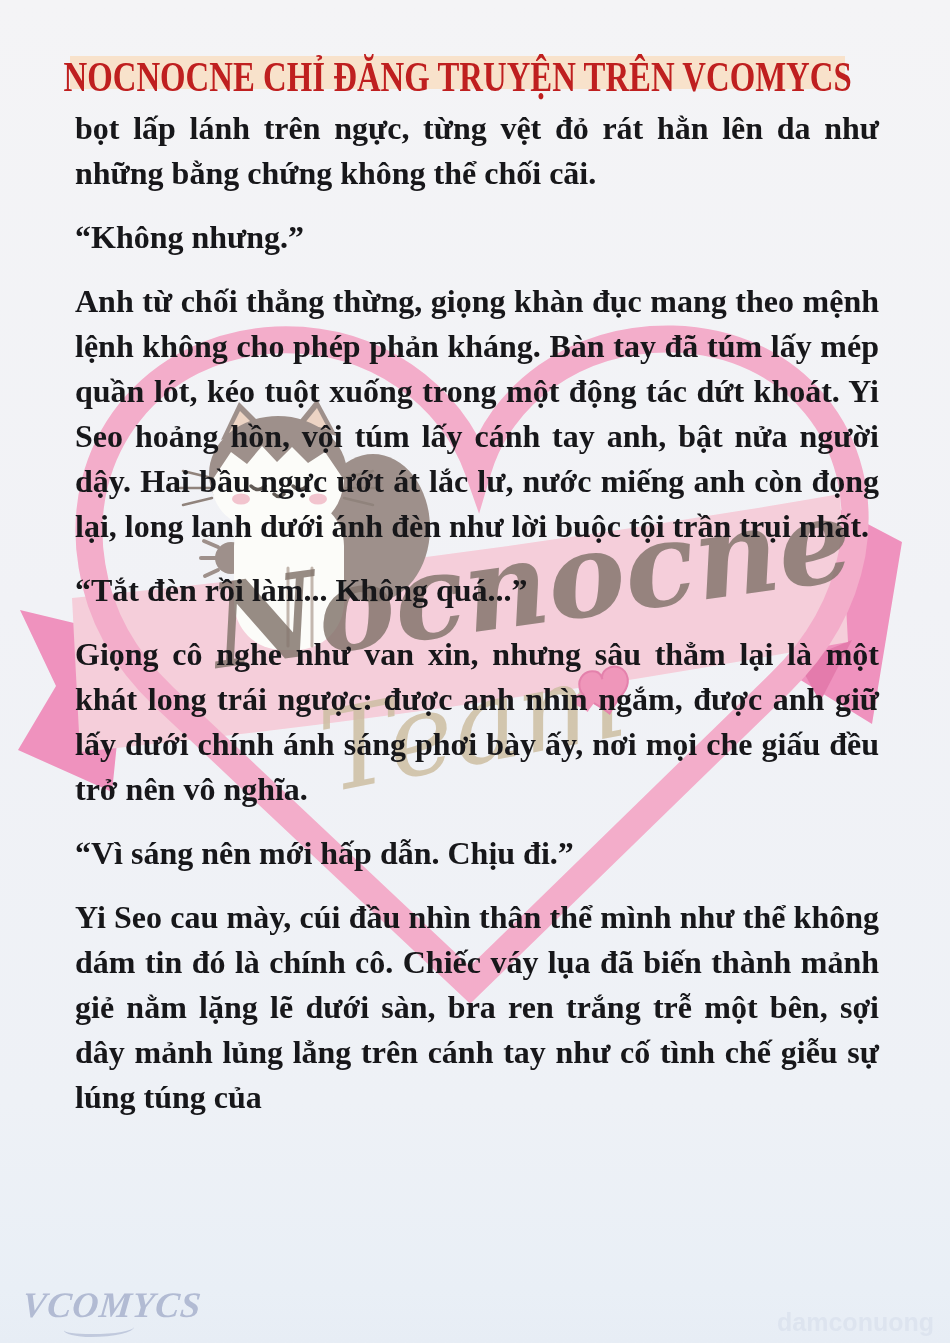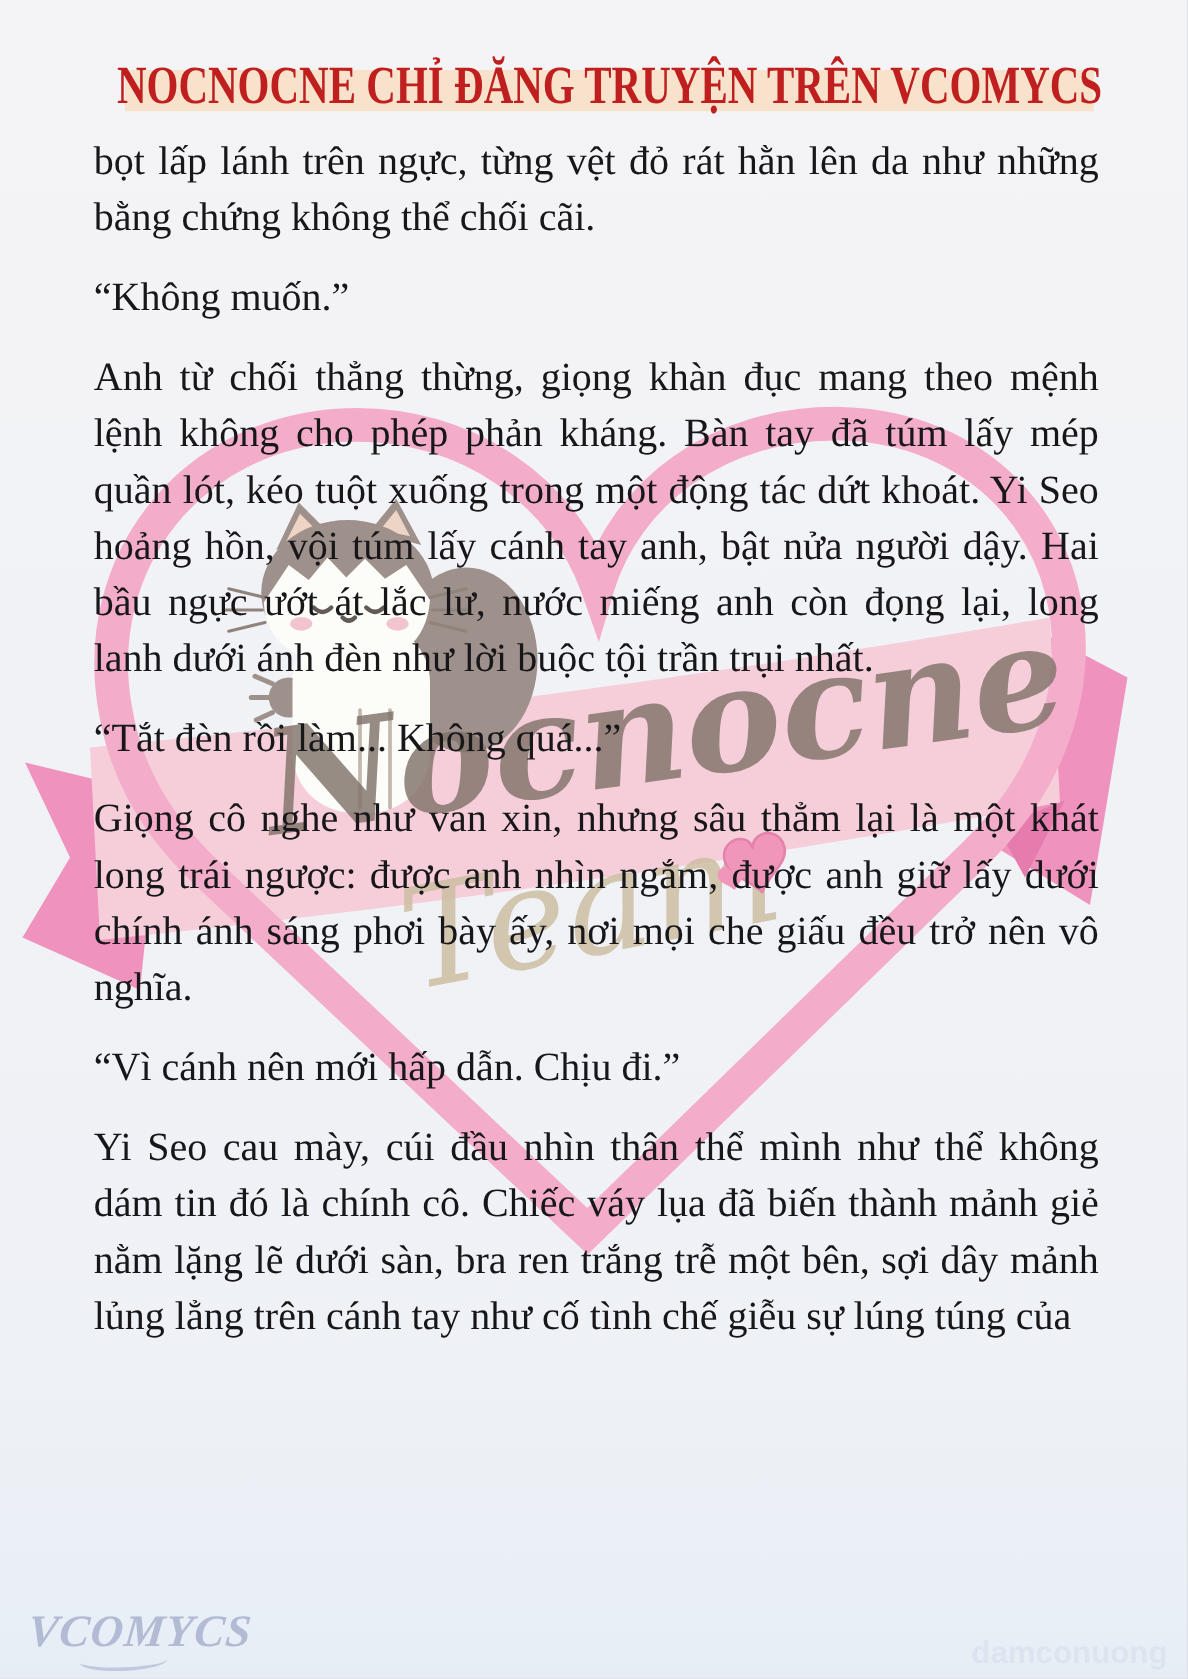--- a/index.html
+++ b/index.html
@@ -6,23 +6,23 @@
   .page{
     position:relative;
     width:950px;height:1343px;
     margin:0 auto;
     overflow:hidden;
     background:linear-gradient(180deg,#f4f4f6 0%,#f1f2f6 45%,#eef1f6 82%,#e9eff6 96%,#e7edf5 100%);
     font-family:"Liberation Serif", serif;
   }
   
   .banner{
-    position:absolute;left:100px;top:56px;width:775px;height:33px;
+    position:absolute;left:70px;top:56px;width:775px;height:33px;
     background:#f8e2cb;
-    display:flex;align-items:flex-end;justify-content:center;
+    display:flex;align-items:flex-start;justify-content:center;
     z-index:3;
   }
   .banner-text{
     display:inline-block;
     white-space:nowrap;
     font-weight:bold;
     font-size:41px;
     line-height:1;
     color:#bf1f1f;
     transform:scaleX(0.8) scaleY(1.05);
@@ -32,20 +32,21 @@
   .content{
     position:absolute;left:75px;top:106px;width:804px;
     z-index:2;
     color:#17171a;
   }
   .content p{
     margin:0 0 19px 0;
     font-size:32px;
     line-height:45px;
     text-align:justify;
+    font-weight:bold;
   }
   
   .watermark{
     position:absolute;left:0;top:0;width:950px;height:1343px;
     z-index:1;
     opacity:.96;
   }
   
   .logo{
     position:absolute;left:22px;top:1284px;
@@ -141,24 +142,24 @@
       <path d="M 584 708 C 579 702 573 700 573 695 C 573 690 578 687 582 689 C 583 690 584 692 584 693 C 584 692 585 690 587 689 C 591 687 595 690 595 695 C 595 700 589 702 584 708 Z" fill="#ef93b8"></path>
     </g>
   </svg>
 
   <div class="banner">
     <span class="banner-text">NOCNOCNE CHỈ ĐĂNG TRUYỆN TRÊN VCOMYCS</span>
   </div>
 
   <div class="content">
     <p>bọt lấp lánh trên ngực, từng vệt đỏ rát hằn lên da như những bằng chứng không thể chối cãi.</p>
-    <p>“Không muốn.”</p>
+    <p>“Không nhưng.”</p>
     <p>Anh từ chối thẳng thừng, giọng khàn đục mang theo mệnh lệnh không cho phép phản kháng. Bàn tay đã túm lấy mép quần lót, kéo tuột xuống trong một động tác dứt khoát. Yi Seo hoảng hồn, vội túm lấy cánh tay anh, bật nửa người dậy. Hai bầu ngực ướt át lắc lư, nước miếng anh còn đọng lại, long lanh dưới ánh đèn như lời buộc tội trần trụi nhất.</p>
     <p>“Tắt đèn rồi làm... Không quá...”</p>
     <p>Giọng cô nghe như van xin, nhưng sâu thẳm lại là một khát long trái ngược: được anh nhìn ngắm, được anh giữ lấy dưới chính ánh sáng phơi bày ấy, nơi mọi che giấu đều trở nên vô nghĩa.</p>
-    <p>“Vì cánh nên mới hấp dẫn. Chịu đi.”</p>
+    <p>“Vì sáng nên mới hấp dẫn. Chịu đi.”</p>
     <p>Yi Seo cau mày, cúi đầu nhìn thân thể mình như thể không dám tin đó là chính cô. Chiếc váy lụa đã biến thành mảnh giẻ nằm lặng lẽ dưới sàn, bra ren trắng trễ một bên, sợi dây mảnh lủng lẳng trên cánh tay như cố tình chế giễu sự lúng túng của</p>
   </div>
 
   <div class="logo">VCOMYCS</div>
   <div class="credit">damconuong</div>
 
 </div>
 
 </body></html>

